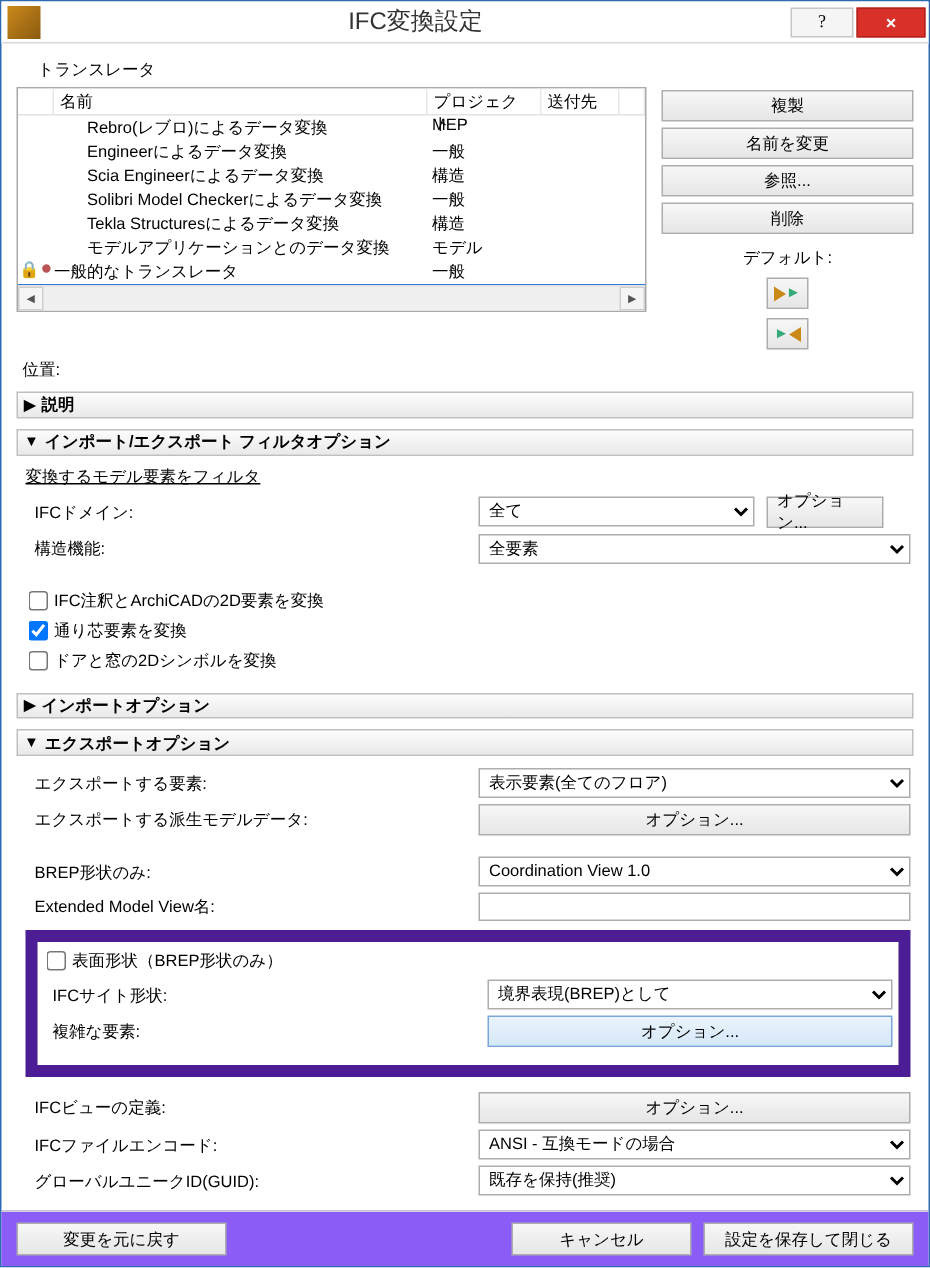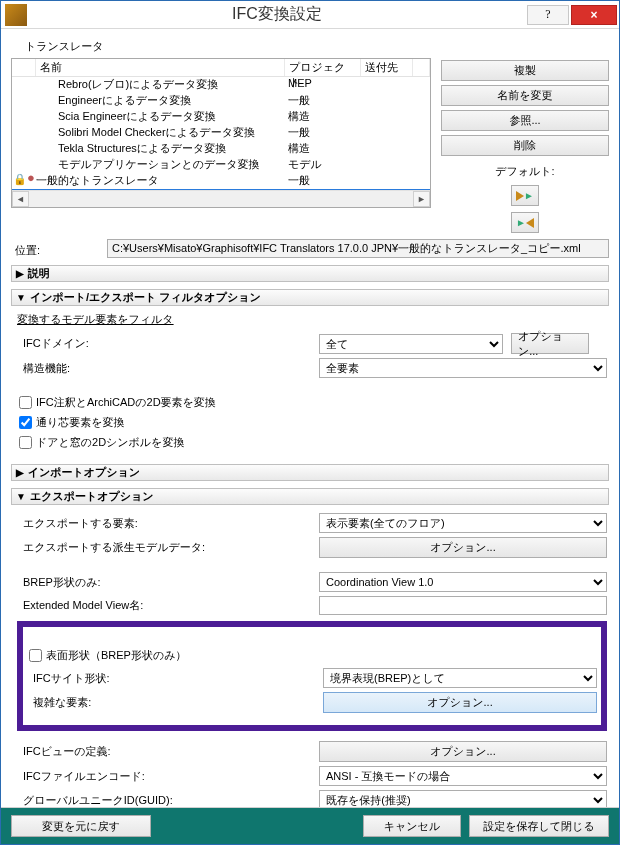--- a/index.html
+++ b/index.html
@@ -42,22 +42,22 @@
 .header-bar { border:1px solid #bfbfbf; background:linear-gradient(#fcfcfc,#e9e9e9); height:19px; display:flex; align-items:center; padding-left:4px; margin-top:7px; font-weight:bold;}
 .header-bar .disc { display:inline-block; margin-right:4px; font-size:10px;}
 .options-body { padding: 4px 2px 2px 6px; }
 .opt-label { margin: 2px 0 6px 0; text-decoration: underline;}
 .opt-row { display:flex; align-items:center; margin:4px 0;}
 .opt-row .olbl { width: 302px; padding-left:6px;}
 .opt-row select, .opt-row .select { height:20px; border:1px solid #adadad; background:#fff; padding:0 2px; font-size:11px;}
 .opt-row .btn-opt { width:78px;}
 .chk-row { display:flex; align-items:center; margin:5px 0 5px 2px; gap:4px;}
 .chk-row input { margin:0;}
-.red-box { border:6px solid #4c1d95; padding:16px 4px 8px 4px; margin-top:6px;}
-.footer { border-top:1px solid #d0d0d0; padding:7px 10px; display:flex; gap:8px; align-items:flex-start; background:#0f766e;}
+.red-box { border:8px solid #4c1d95; padding:0 4px 8px 4px; margin-top:6px;}
+.footer { border-top:1px solid #d0d0d0; padding:7px 10px; display:flex; gap:8px; align-items:flex-start; background:#8b5cf6;}
 .footer .spacer{flex:1;}
 .footer .fbtn { width:140px; height:22px; border:1px solid #adadad; background:linear-gradient(#f7f7f7,#e6e6e6); display:flex;align-items:center;justify-content:center;}
 .lock{color:#a33; font-size:11px;}
 .dot{color:#b55; font-size:13px; line-height:10px;}
 select{font-family:inherit;}
 .wide-btn { flex:1; }
 </style>
 </head>
 <body>
 
@@ -157,21 +157,20 @@
           <span class="iconbtn">
               <span class="arr">►</span>
               <span class="triR"></span>
             </span>
         </div>
       </div>
     </div>
 
     <div class="form-row">
       <span class="lbl">位置:</span>
-      <input type="text" class="ro" readonly="" value="C:¥Users¥Misato¥Graphisoft¥IFC Translators 17.0.0 JPN¥一般的なトランスレータ_コピー.xml" style="">
     </div>
 
     <div class="header-bar">
         <span class="disc">▶</span>
         <span>説明</span>
       </div>
     <div class="header-bar">
         <span class="disc">▼</span>
         <span>インポート/エクスポート フィルタオプション</span>
       </div>
@@ -258,16 +257,16 @@
       <div class="opt-row">
         <span class="olbl">グローバルユニークID(GUID):</span>
         <select style="flex:1"><option>既存を保持(推奨)</option></select>
       </div>
     </div>
   </div>
 
   <div class="footer">
     <div class="fbtn">変更を元に戻す</div>
     <div class="spacer"></div>
-    <div class="fbtn" style="width:98px">キャンセル</div>
+    <div class="fbtn" style="width:120px">キャンセル</div>
     <div class="fbtn">設定を保存して閉じる</div>
   </div>
 </div>
 
 </body></html>

